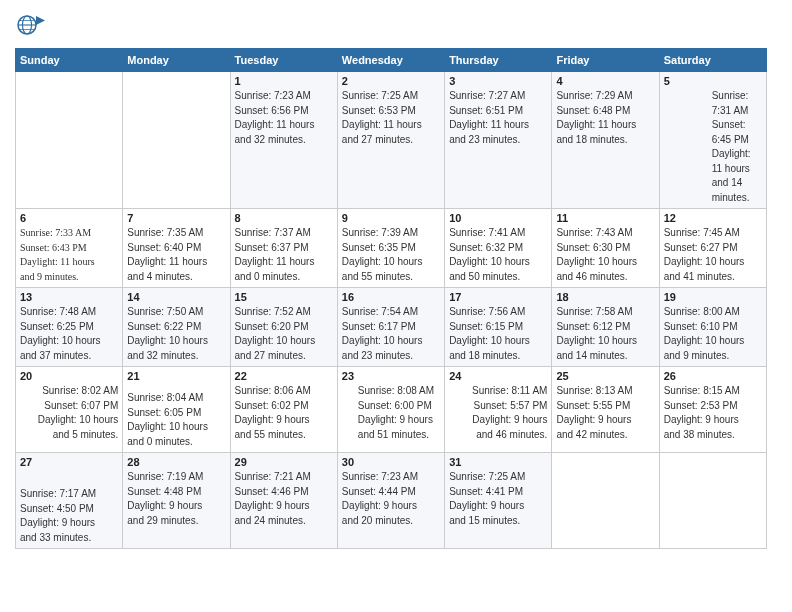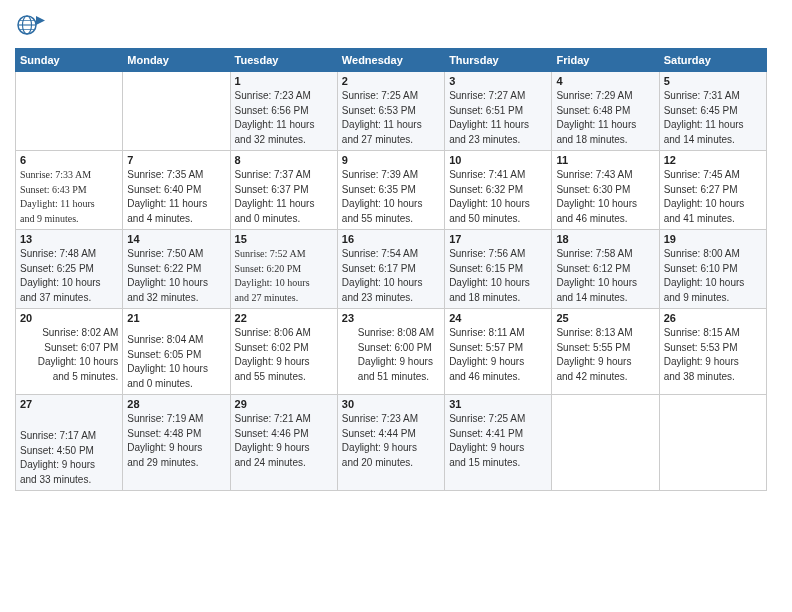--- a/index.html
+++ b/index.html
@@ -159,21 +159,21 @@
           </td>
           <td>
             <div class="day-num">4</div>
             <div class="day-info" style="white-space: pre-line;">Sunrise: 7:29 AM
 Sunset: 6:48 PM
 Daylight: 11 hours
 and 18 minutes.</div>
           </td>
           <td>
             <div class="day-num">5</div>
-            <div class="day-info" style="white-space: pre-line;">Sunrise: 7:31 AM
+            <div class="day-info" style="white-space: pre-line; margin-left: 48px;">Sunrise: 7:31 AM
 Sunset: 6:45 PM
 Daylight: 11 hours
 and 14 minutes.</div>
           </td>
         </tr>
         <tr>
           <td>
             <div class="day-num">6</div>
             <div class="day-info" style="white-space: pre-line; font-family: Liberation Serif, serif;">Sunrise: 7:33 AM
 Sunset: 6:43 PM
@@ -233,21 +233,21 @@
           </td>
           <td>
             <div class="day-num">14</div>
             <div class="day-info" style="white-space: pre-line;">Sunrise: 7:50 AM
 Sunset: 6:22 PM
 Daylight: 10 hours
 and 32 minutes.</div>
           </td>
           <td>
             <div class="day-num">15</div>
-            <div class="day-info" style="white-space: pre-line; font-family: Liberation Serif, serif;">Sunrise: 7:52 AM
+            <div class="day-info" style="white-space: pre-line;">Sunrise: 7:52 AM
 Sunset: 6:20 PM
 Daylight: 10 hours
 and 27 minutes.</div>
           </td>
           <td>
             <div class="day-num">16</div>
             <div class="day-info" style="white-space: pre-line;">Sunrise: 7:54 AM
 Sunset: 6:17 PM
 Daylight: 10 hours
 and 23 minutes.</div>
@@ -298,36 +298,36 @@
           </td>
           <td>
             <div class="day-num">23</div>
             <div class="day-info" style="white-space: pre-line; margin-left: 16px;">Sunrise: 8:08 AM
 Sunset: 6:00 PM
 Daylight: 9 hours
 and 51 minutes.</div>
           </td>
           <td>
             <div class="day-num">24</div>
-            <div class="day-info" style="white-space: pre-line;">Sunrise: 8:11 AM
+            <div class="day-info" style="white-space: pre-line; text-align: right;">Sunrise: 8:11 AM
 Sunset: 5:57 PM
 Daylight: 9 hours
 and 46 minutes.</div>
           </td>
           <td>
             <div class="day-num">25</div>
             <div class="day-info" style="white-space: pre-line;">Sunrise: 8:13 AM
 Sunset: 5:55 PM
 Daylight: 9 hours
 and 42 minutes.</div>
           </td>
           <td>
             <div class="day-num">26</div>
             <div class="day-info" style="white-space: pre-line;">Sunrise: 8:15 AM
-Sunset: 5:53 PM
+Sunset: 2:53 PM
 Daylight: 9 hours
 and 38 minutes.</div>
           </td>
         </tr>
         <tr>
           <td>
             <div class="day-num">27</div>
             <div class="day-info" style="white-space: pre-line; margin-top: 19px;">Sunrise: 7:17 AM
 Sunset: 4:50 PM
 Daylight: 9 hours

